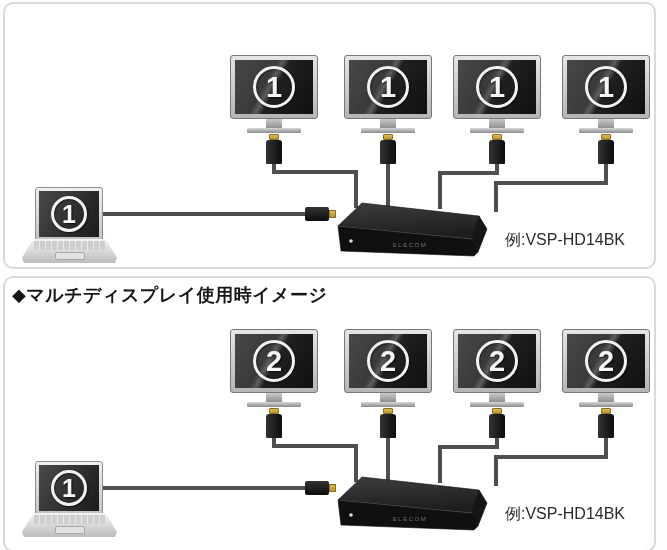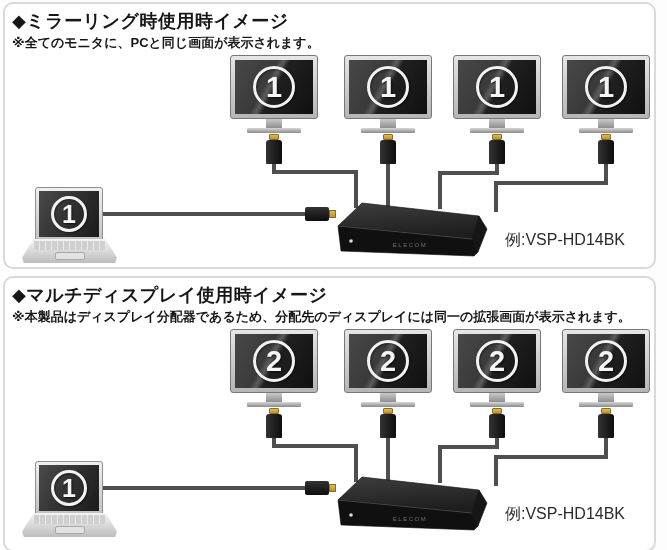--- a/index.html
+++ b/index.html
@@ -69,22 +69,20 @@
     clip-path:polygon(12% 0,88% 0,100% 78%,98% 100%,2% 100%,0 78%);}
   .kbd{position:absolute;left:12px;top:2px;right:12px;height:9px;
     background:repeating-linear-gradient(90deg,#cfcfcf 0 5px,#e9e9e9 5px 6px);border-radius:1px;}
   .pad{position:absolute;left:33px;bottom:3px;width:30px;height:8px;
     background:#e2e2e2;border:1px solid #a8a8a8;border-radius:2px;box-sizing:border-box;}
 </style>
 </head>
 <body>
 
 <section class="panel" id="panel-mirroring">
-  <div class="heading">◆ミラーリング時使用時イメージ</div>
-  <div class="note">※全てのモニタに、PCと同じ画面が表示されます。</div>
 
   <div class="cable" style="left:267px;top:158px;width:4px;height:12px;"></div>
   <div class="cable" style="left:267px;top:166px;width:86px;height:4px;"></div>
   <div class="cable" style="left:349px;top:166px;width:4px;height:38px;"></div>
   <div class="cable" style="left:381px;top:158px;width:4px;height:46px;"></div>
   <div class="cable" style="left:490px;top:158px;width:4px;height:13px;"></div>
   <div class="cable" style="left:433px;top:167px;width:61px;height:4px;"></div>
   <div class="cable" style="left:433px;top:167px;width:4px;height:38px;"></div>
   <div class="cable" style="left:599px;top:158px;width:4px;height:23px;"></div>
   <div class="cable" style="left:489px;top:177px;width:114px;height:4px;"></div>
@@ -184,21 +182,20 @@
     </div>
     <div class="lbase">
       <div class="kbd"></div>
       <div class="pad"></div>
     </div>
   </div>
 </section>
 
 <section class="panel" id="panel-multi">
   <div class="heading">◆マルチディスプレイ使用時イメージ</div>
-  <div class="note">※本製品はディスプレイ分配器であるため、分配先のディスプレイには同一の拡張画面が表示されます。</div>
 
   <div class="cable" style="left:267px;top:158px;width:4px;height:12px;"></div>
   <div class="cable" style="left:267px;top:166px;width:86px;height:4px;"></div>
   <div class="cable" style="left:349px;top:166px;width:4px;height:38px;"></div>
   <div class="cable" style="left:381px;top:158px;width:4px;height:46px;"></div>
   <div class="cable" style="left:490px;top:158px;width:4px;height:13px;"></div>
   <div class="cable" style="left:433px;top:167px;width:61px;height:4px;"></div>
   <div class="cable" style="left:433px;top:167px;width:4px;height:38px;"></div>
   <div class="cable" style="left:599px;top:158px;width:4px;height:23px;"></div>
   <div class="cable" style="left:489px;top:177px;width:114px;height:4px;"></div>

